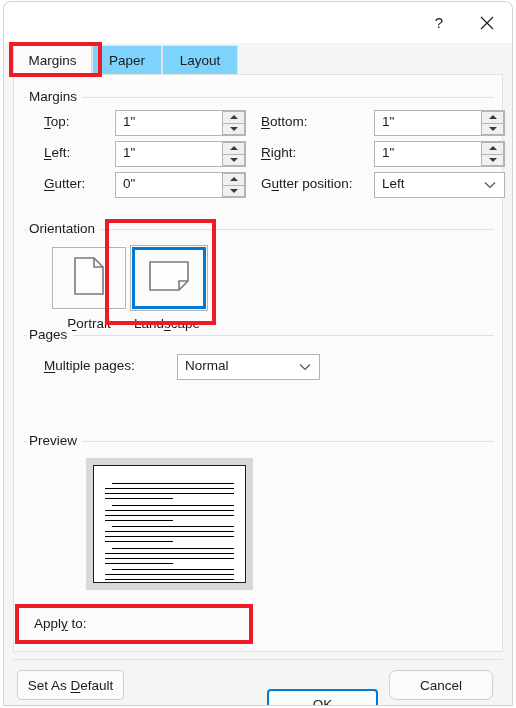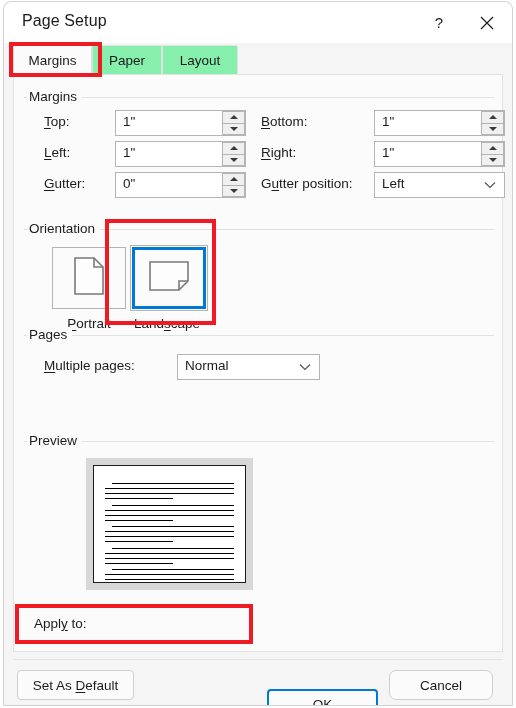--- a/index.html
+++ b/index.html
@@ -47,21 +47,21 @@
 
   
   .tabstrip {
     position: absolute; left: 9px; top: 43px;
     width: 240px; height: 30px;
   }
   .tab {
     position: absolute; top: 0; height: 30px;
     display: flex; align-items: center; justify-content: center;
     font-size: 13.5px; color: #1b1b1b;
-    background: #86efac;
+    background: #7dd3fc;
     border: 1px solid #e2e2e2;
     border-bottom: none;
   }
   .tab.active { background: #fbfbfb; border-color: #dcdcdc; }
   .tab-margins { left: 0;   width: 79px; }
   .tab-paper   { left: 79px; width: 70px; }
   .tab-layout  { left: 149px; width: 76px; }
 
   
   .panel {
@@ -192,21 +192,20 @@
     pointer-events: none;
     z-index: 40;
   }
 </style>
 </head>
 <body>
 
 <div class="window">
 
   <div class="titlebar">
-    <div class="title-text">Page Setup</div>
     <div class="tb-btn tb-help">
       <span>?</span>
     </div>
     <div class="tb-btn tb-close">
       <span>
         <svg width="14" height="14" viewBox="0 0 14 14">
           <path d="M1 1 L13 13 M13 1 L1 13" stroke="#1b1b1b" stroke-width="1.2" fill="none"></path>
         </svg>
       </span>
     </div>
@@ -393,21 +392,21 @@
       </div>
     </div>
 
     <div class="fld-label" style="left:20px; top:541px;">
       <span>Appl</span><u>y</u><span> to:</span>
     </div>
   </div>
 
   <div class="footer-sep"></div>
 
-  <div class="btn" style="left:13px; top:668px; width:117px;">
+  <div class="btn" style="left:13px; top:668px; width:107px;">
     <span><span>Set As </span><u>D</u><span>efault</span></span>
   </div>
 
   <div class="btn default" style="left:263px; top:668px; width:111px;margin-top:19px;">
     <span>OK</span>
   </div>
 
   <div class="btn" style="left:385px; top:668px; width:104px;border-radius:7px;">
     <span>Cancel</span>
   </div>

